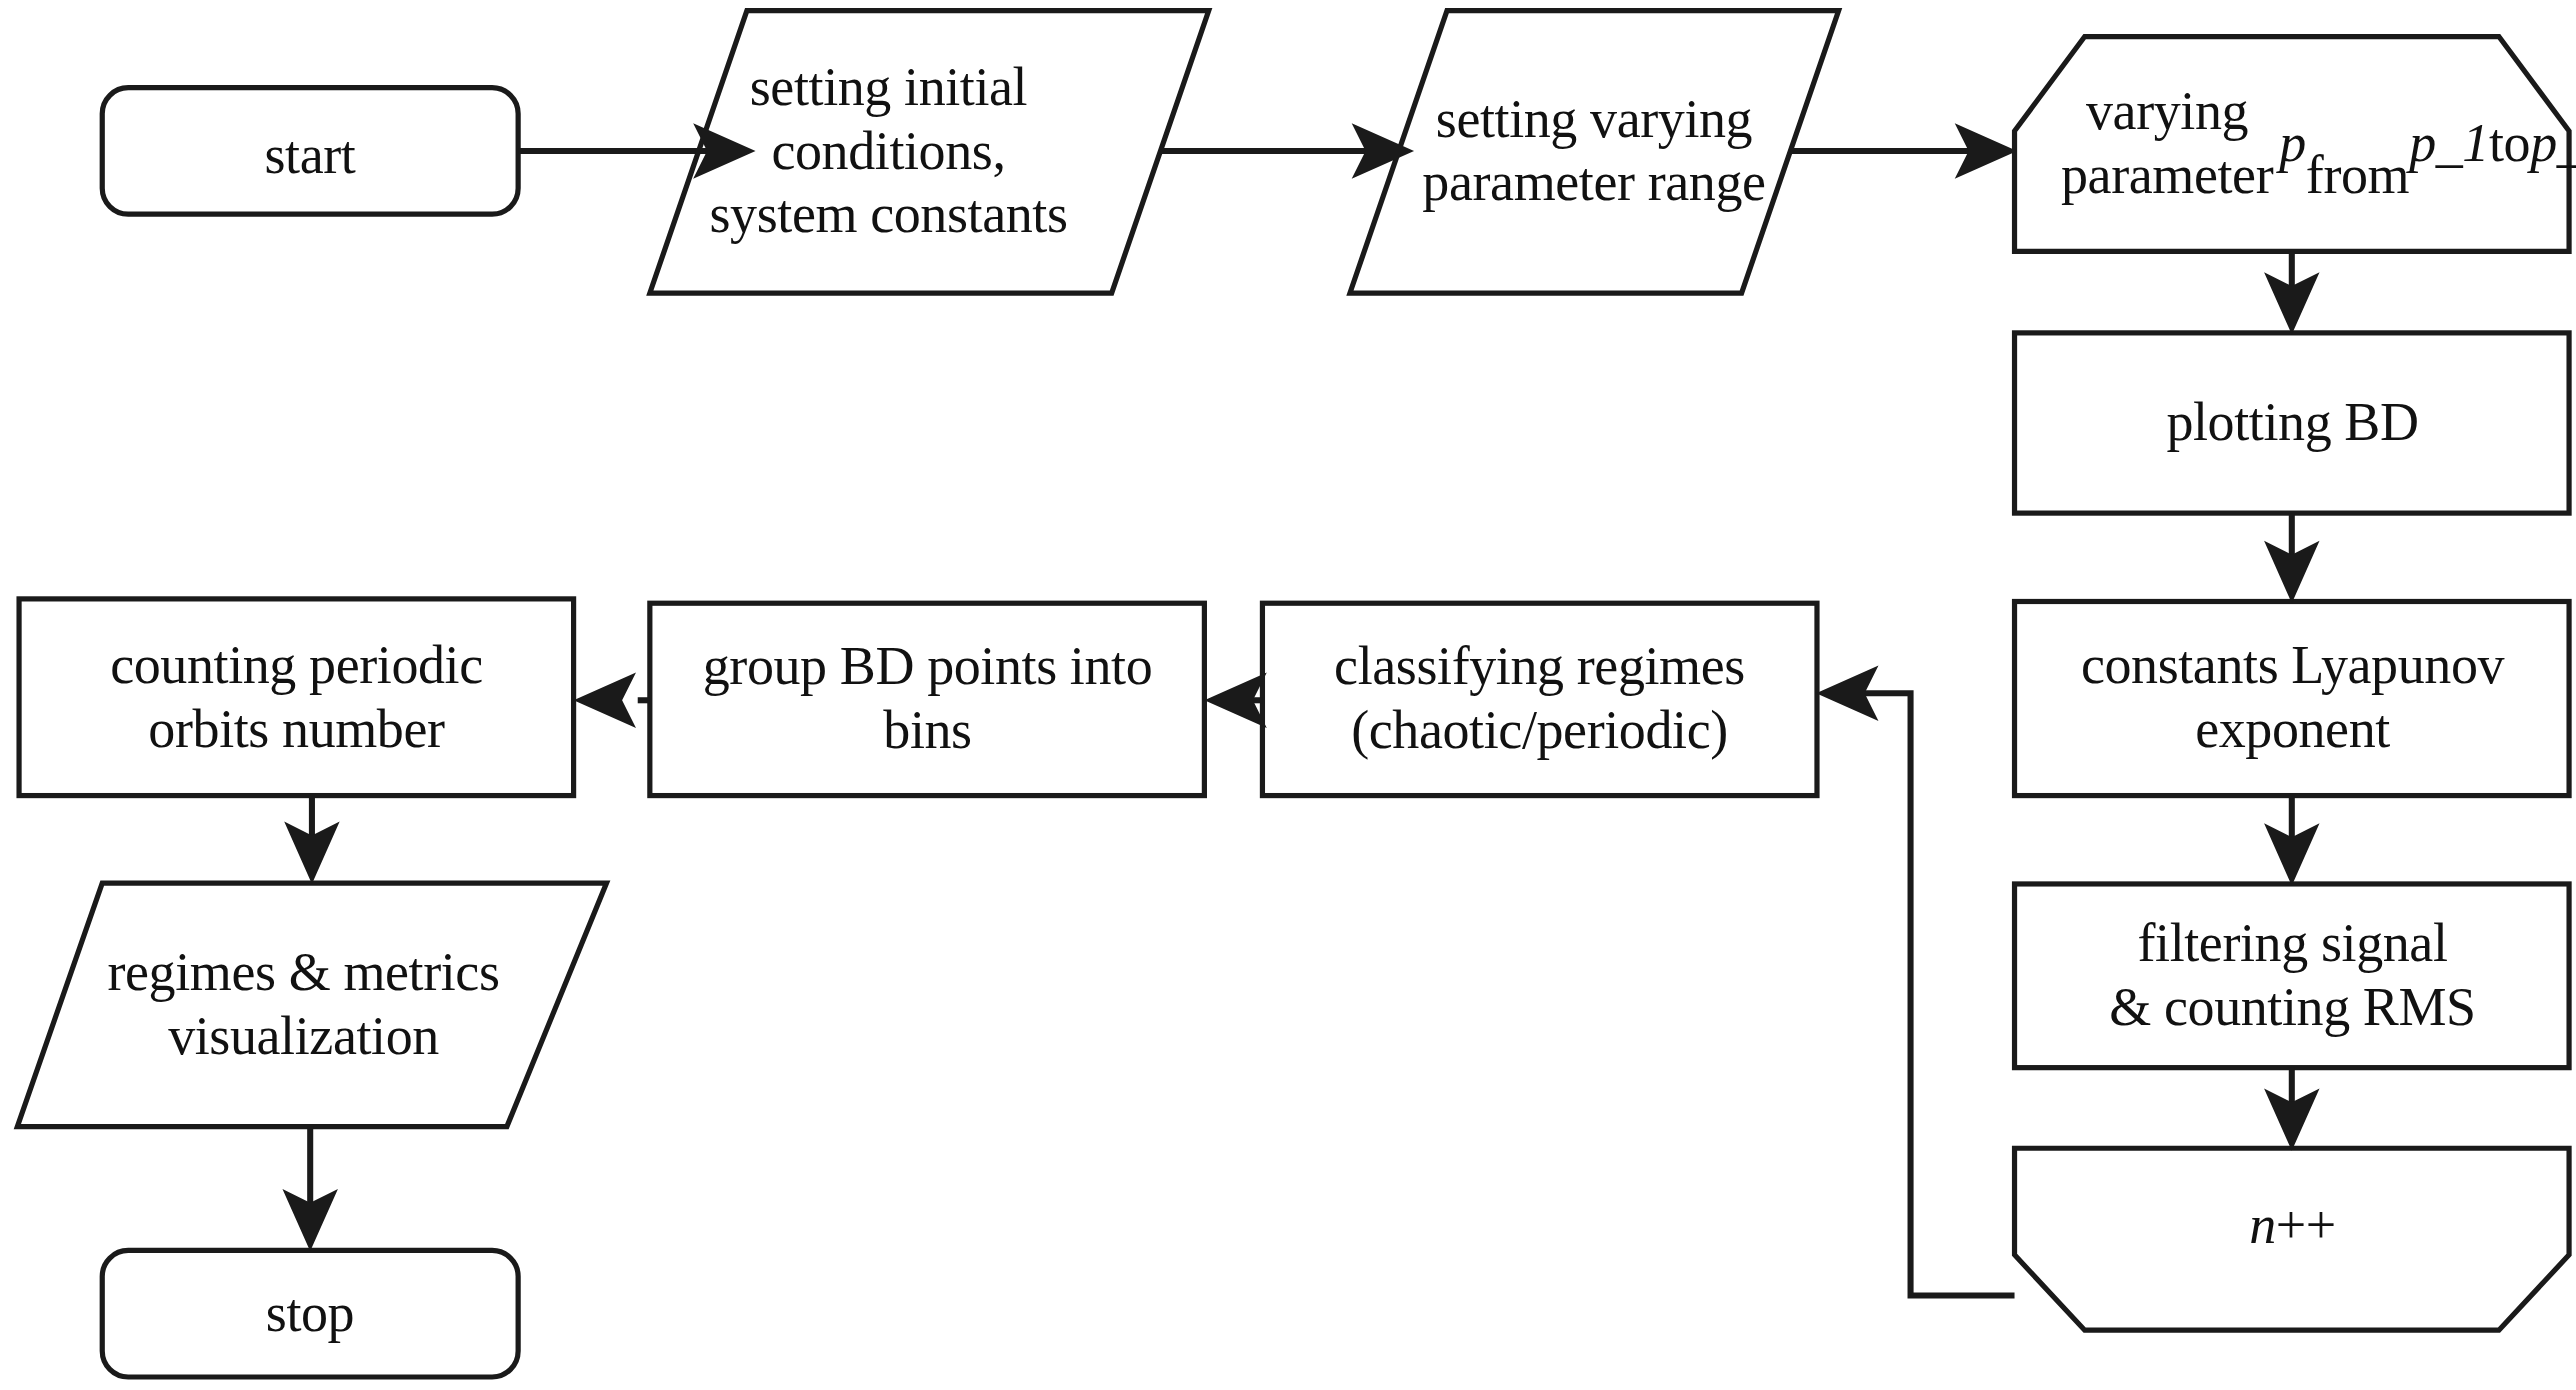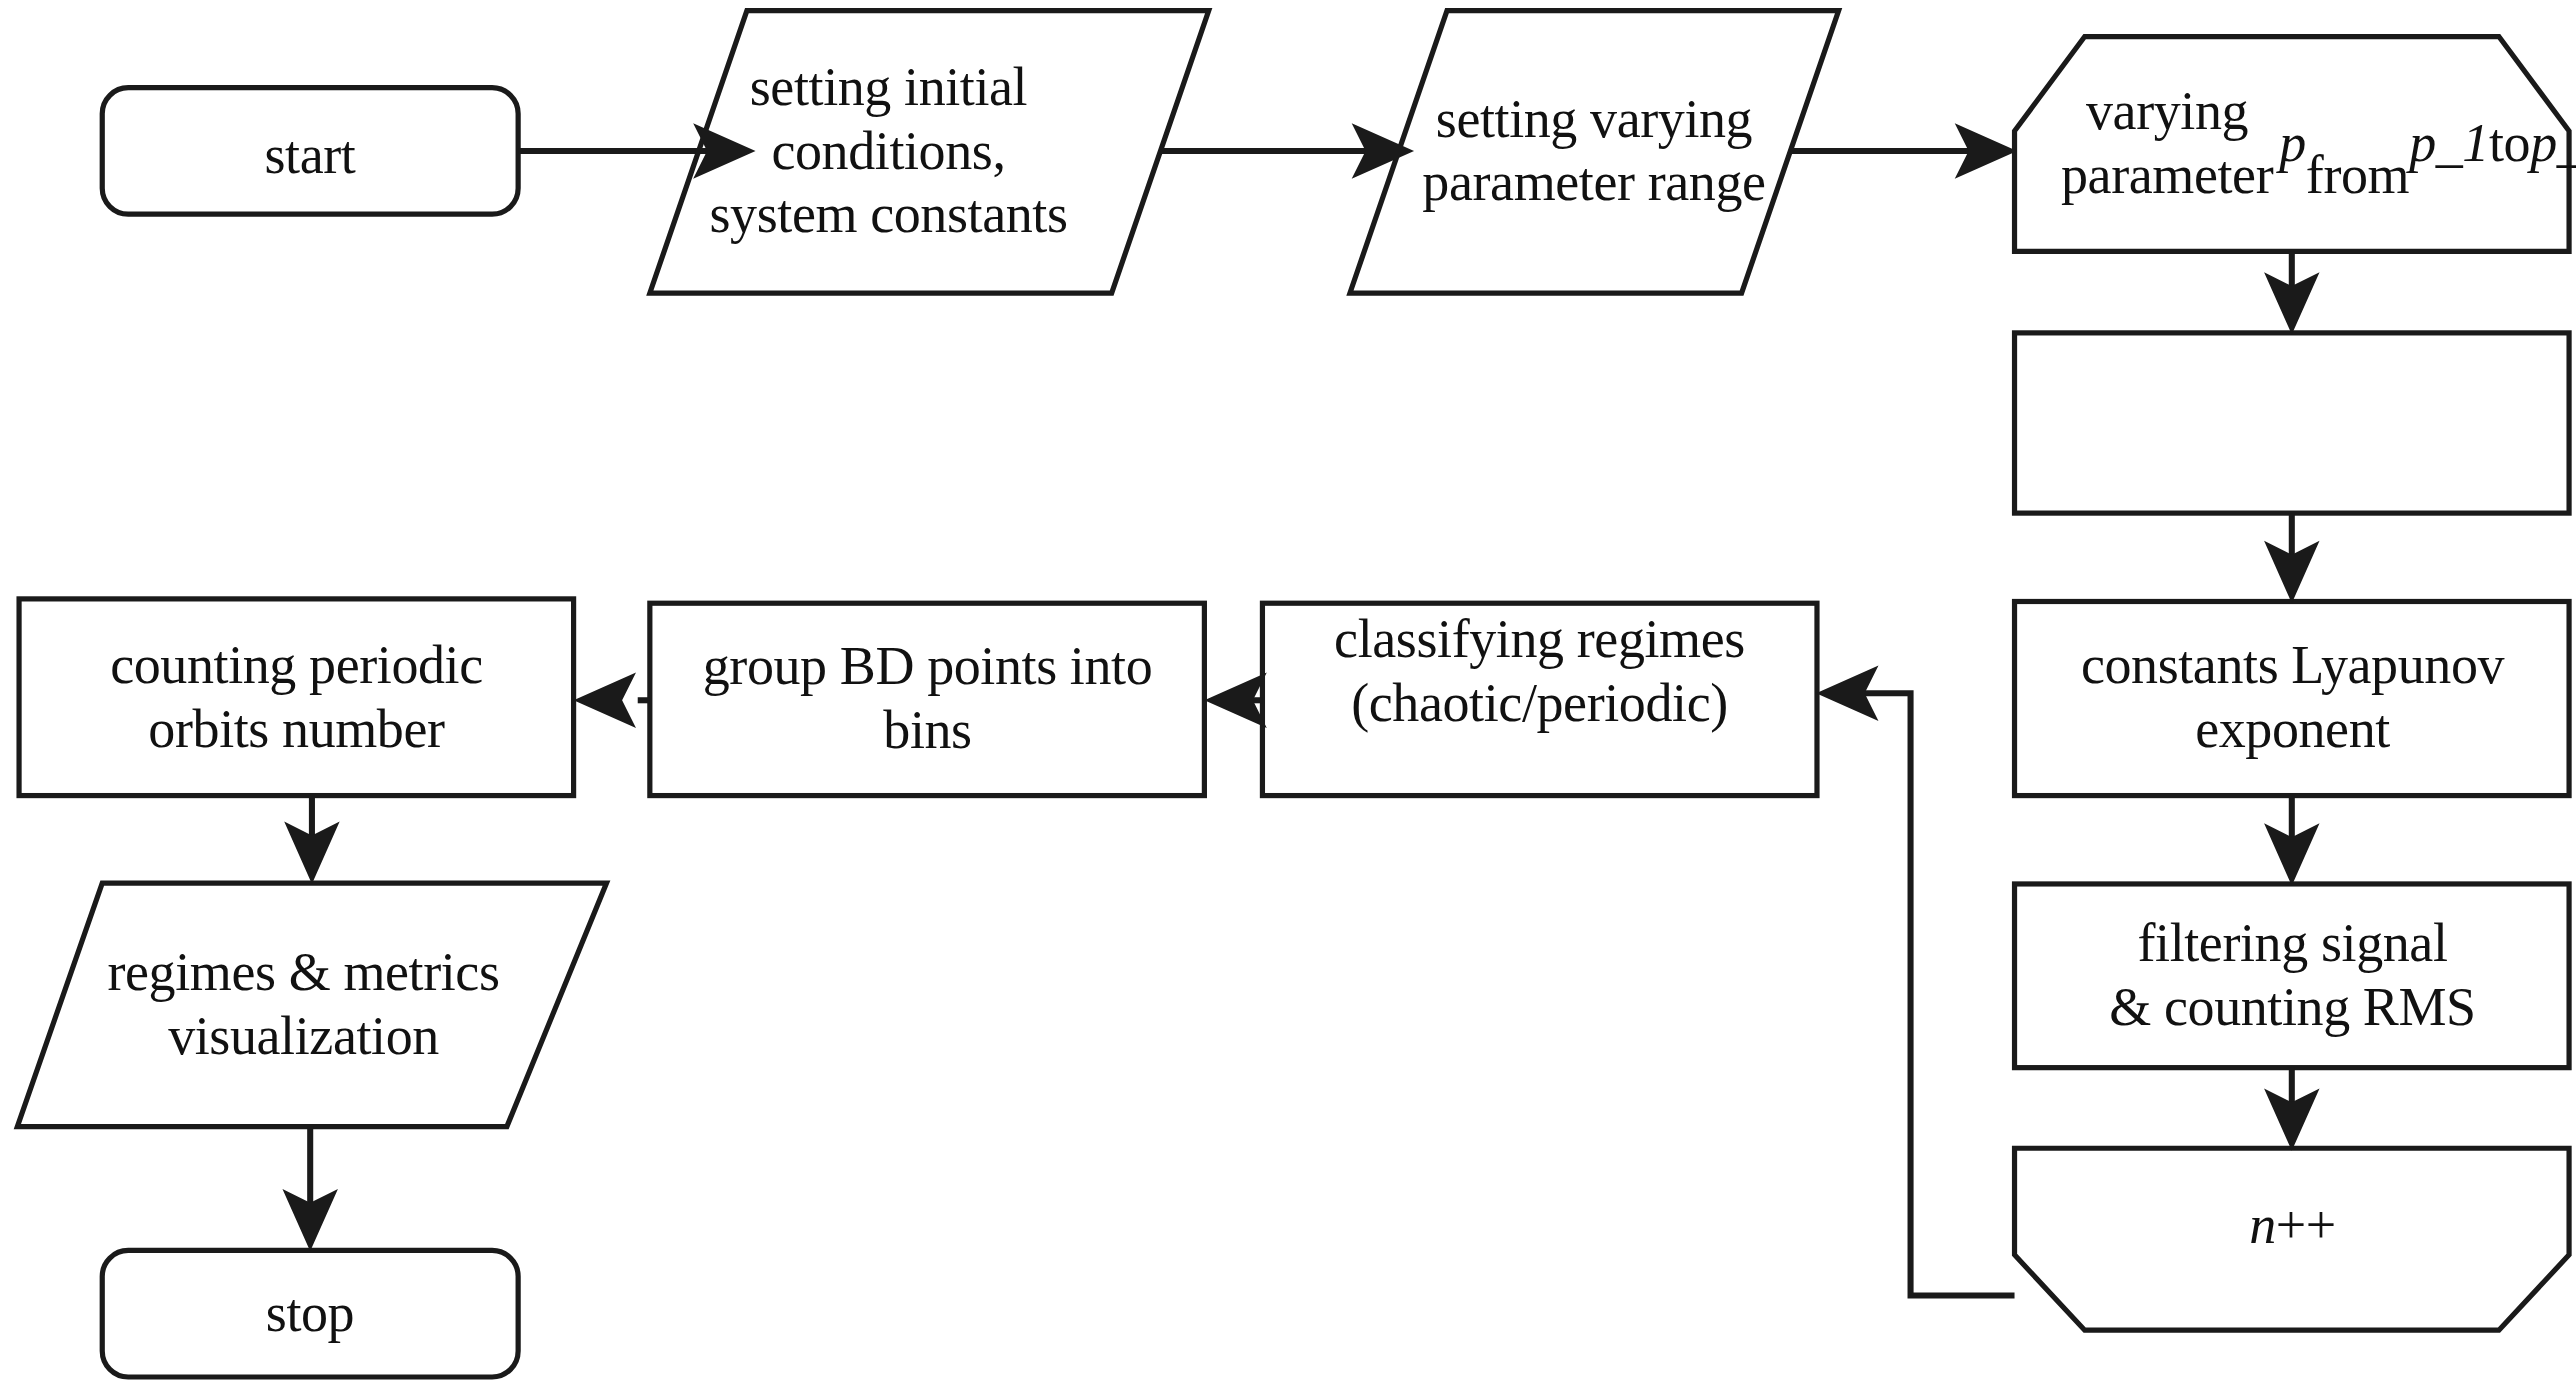--- a/index.html
+++ b/index.html
@@ -129,30 +129,31 @@
 
   <div class="nodelabel" style="left:659px;top:10.4px;width:459px;height:282px;">setting initial
 conditions,
 system constants</div>
 
   <div class="nodelabel" style="left:1360px;top:10.4px;width:468px;height:282px;">setting varying
 parameter range</div>
 
   <div class="nodelabel" style="left:2015px;top:36px;width:555px;height:215px;margin-left:40px;">varying parameter <em>p</em><br>from <em>p_1</em> to <em>p_n</em></div>
 
+  <div class="nodelabel" style="left:2015px;top:333px;width:555px;height:180px;">plotting BD</div>
 
   <div class="nodelabel" style="left:2015px;top:601px;width:555px;height:194px;">constants Lyapunov
 exponent</div>
 
   <div class="nodelabel" style="left:2015px;top:884px;width:555px;height:184px;">filtering signal
 &amp; counting RMS</div>
 
   <div class="nodelabel" style="left:2015px;top:1148px;width:555px;height:156px;"><em>n</em>++</div>
 
-  <div class="nodelabel" style="left:1262px;top:576px;width:555px;height:192px;">classifying regimes
+  <div class="nodelabel" style="left:1262px;top:603px;width:555px;height:192px;">classifying regimes
 (chaotic/periodic)</div>
 
   <div class="nodelabel" style="left:650px;top:603px;width:555px;height:192px;text-align:center;">group BD points into
 bins</div>
 
   <div class="nodelabel" style="left:19px;top:599px;width:555px;height:197px;">counting periodic
 orbits number</div>
 
   <div class="nodelabel" style="left:35px;top:883px;width:537px;height:243px;">regimes &amp; metrics
 visualization</div>

